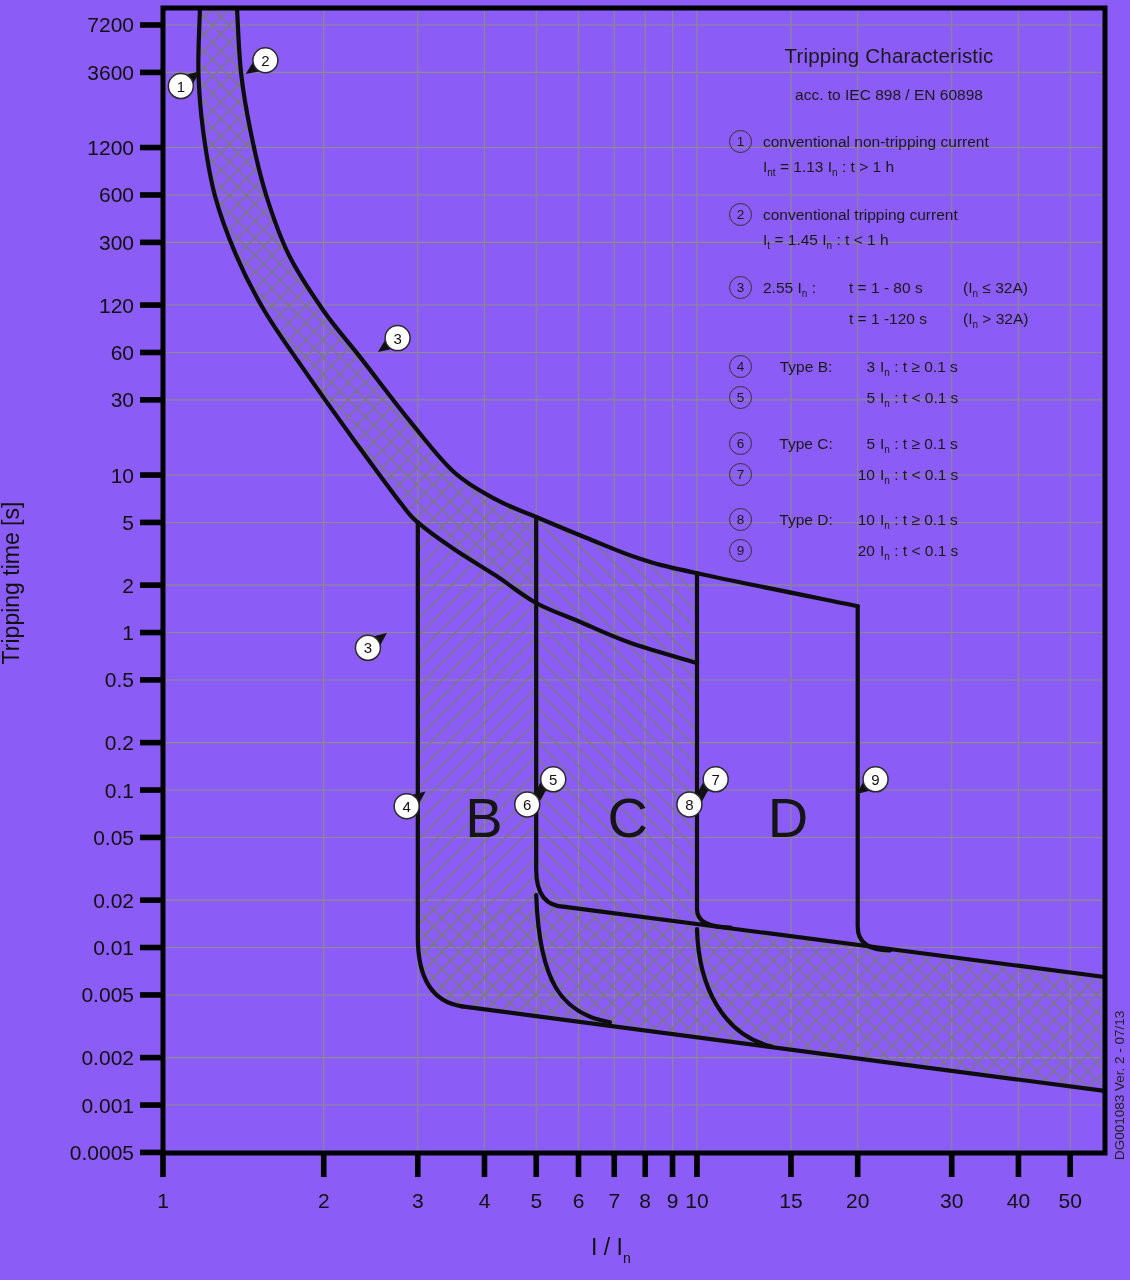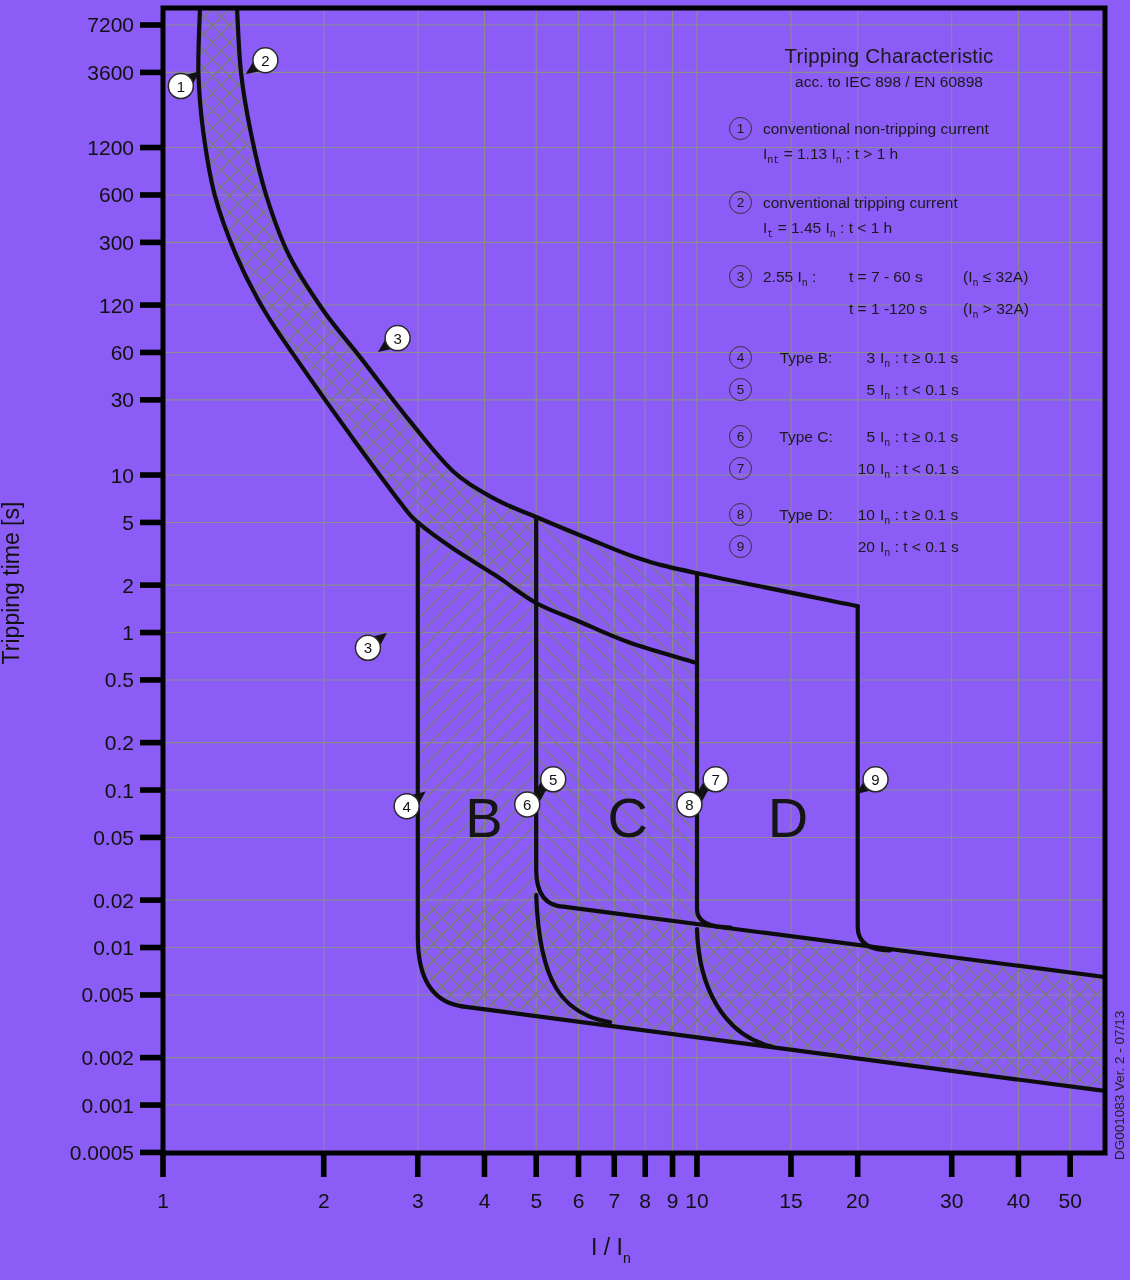--- a/index.html
+++ b/index.html
@@ -1,32 +1,32 @@
 <!DOCTYPE html>
 <html><head>
 <meta charset="utf-8">
 <style>
   html,body{margin:0;padding:0;background:#fff;}
   .stage{position:relative;width:1130px;height:1280px;background:#8b5cf6;overflow:hidden;
          font-family:"Liberation Sans",sans-serif;color:#111;}
   svg{position:absolute;left:0;top:0;}
   .legend{position:absolute;left:685px;top:44px;width:408px;}
   .lg-title{font-size:20.5px;text-align:center;letter-spacing:.2px;color:#1a1a1a;}
-  .lg-sub{font-size:15.5px;text-align:center;margin-top:5px;color:#1a1a1a;}
+  .lg-sub{font-size:15.5px;text-align:center;margin-top:18px;color:#1a1a1a;}
   .lg-items{margin-top:25px;padding-left:44px;}
   .lg-row{display:flex;gap:11px;font-size:15.5px;line-height:25px;margin-bottom:17px;color:#1a1a1a;}
   .lg-row.tight{margin-bottom:0;}
   .lg-block{margin-bottom:14px;}
   .lg-circ{width:23px;height:23px;border:1.4px solid #333;border-radius:50%;text-align:center;
            line-height:22px;font-size:13.5px;flex:none;margin-top:1px;box-sizing:border-box;}
   .l3h{display:inline-block;width:86px;}
   .l3t{display:inline-block;width:114px;}
   .tlabel{display:inline-block;width:86px;text-align:center;}
   .coef{display:inline-block;width:26px;text-align:right;margin-right:5px;}
-  sub{font-size:10px;font-family:Liberation Mono, monospace;}
+  sub{font-size:10px;}
 </style>
 </head>
 <body>
 
 <div class="stage">
   <svg id="chart" width="1130" height="1280" viewBox="0 0 1130 1280">
       <defs>
         <pattern id="patB" width="17" height="17" patternUnits="userSpaceOnUse">
           <path d="M-1,18 L18,-1" stroke="#7a7a7a" stroke-width="1.25" fill="none"></path>
         </pattern>
@@ -239,21 +239,21 @@
           <span class="lg-circ">1</span>
           <div>conventional non-tripping current<br>I<sub>nt</sub>  = 1.13 I<sub>n</sub> :  t &gt; 1 h</div>
         </div>
         <div class="lg-row">
           <span class="lg-circ">2</span>
           <div>conventional tripping current<br>I<sub>t</sub>  = 1.45 I<sub>n</sub> :  t &lt; 1 h</div>
         </div>
         <div class="lg-row">
           <span class="lg-circ">3</span>
           <div>
-            <div><span class="l3h">2.55 I<sub>n</sub> :</span><span class="l3t">t = 7 - 60 s</span><span>(I<sub>n</sub> ≤ 32A)</span></div>
+            <div><span class="l3h">2.55 I<sub>n</sub> :</span><span class="l3t">t = 1 - 80 s</span><span>(I<sub>n</sub> ≤ 32A)</span></div>
             <div><span class="l3h"></span><span class="l3t">t = 1 -120 s</span><span>(I<sub>n</sub> &gt; 32A)</span></div>
           </div>
         </div>
         <div class="lg-block">
           <div class="lg-row tight">
             <span class="lg-circ">4</span>
             <div><span class="tlabel">Type B:</span><span class="coef">3</span>I<sub>n</sub> : t ≥ 0.1 s</div>
           </div>
           <div class="lg-row tight">
             <span class="lg-circ">5</span>

